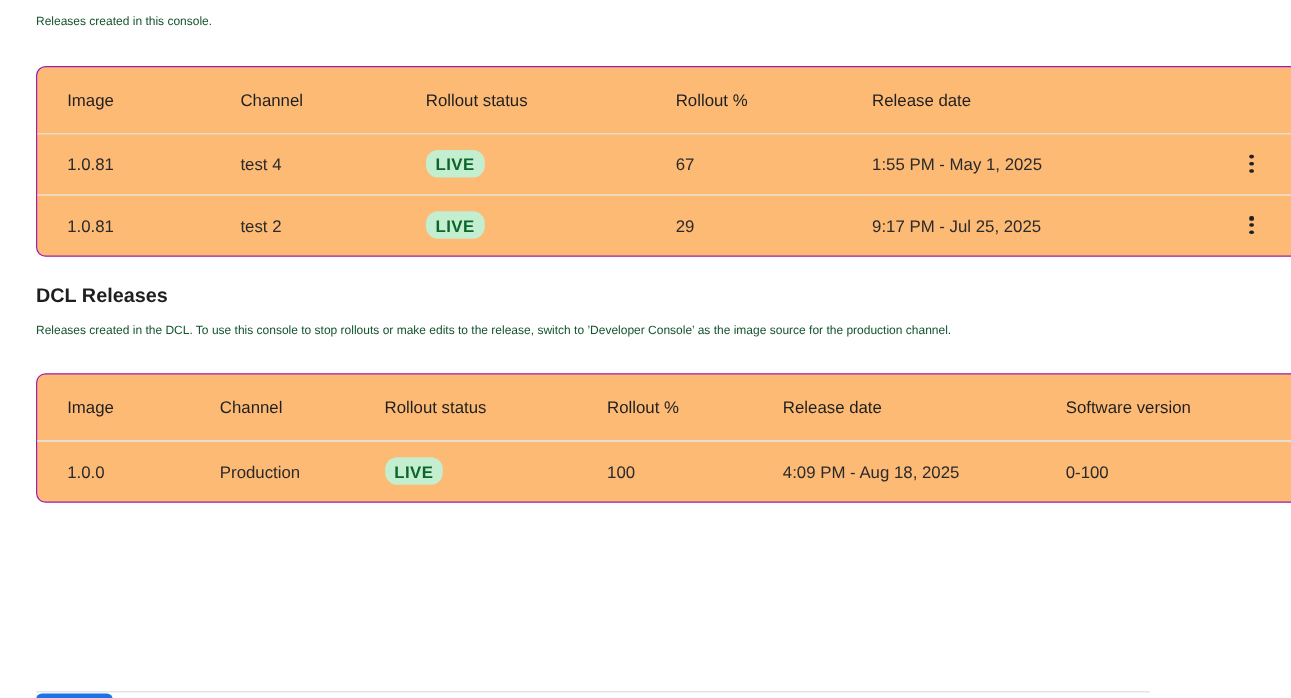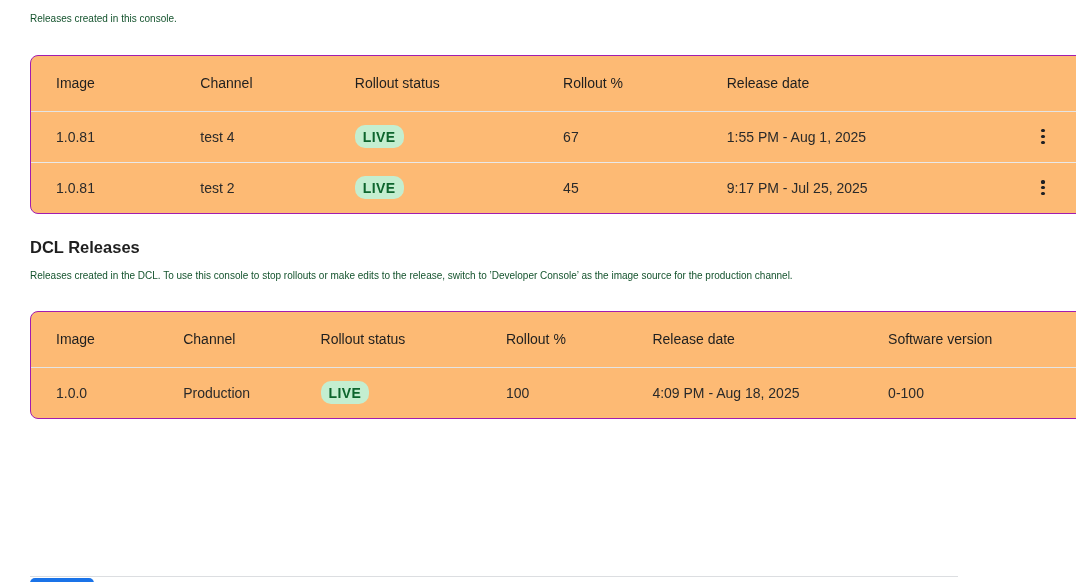--- a/index.html
+++ b/index.html
@@ -146,36 +146,36 @@
         </tr>
       </thead>
       <tbody>
         <tr>
           <td>1.0.81</td>
           <td>test 4</td>
           <td>
             <span class="badge">LIVE</span>
           </td>
           <td>67</td>
-          <td>1:55 PM - Aug 1, 2025</td>
+          <td>1:55 PM - May 1, 2025</td>
           <td class="actions-cell">
             <button class="kebab-btn">
               <span class="dot"></span>
                 <span class="dot"></span>
                 <span class="dot"></span>
             </button>
           </td>
         </tr>
         <tr>
           <td>1.0.81</td>
           <td>test 2</td>
           <td>
             <span class="badge">LIVE</span>
           </td>
-          <td>45</td>
+          <td>29</td>
           <td>9:17 PM - Jul 25, 2025</td>
           <td class="actions-cell">
             <button class="kebab-btn">
               <span class="dot"></span>
                 <span class="dot"></span>
                 <span class="dot"></span>
             </button>
           </td>
         </tr>
       </tbody>

